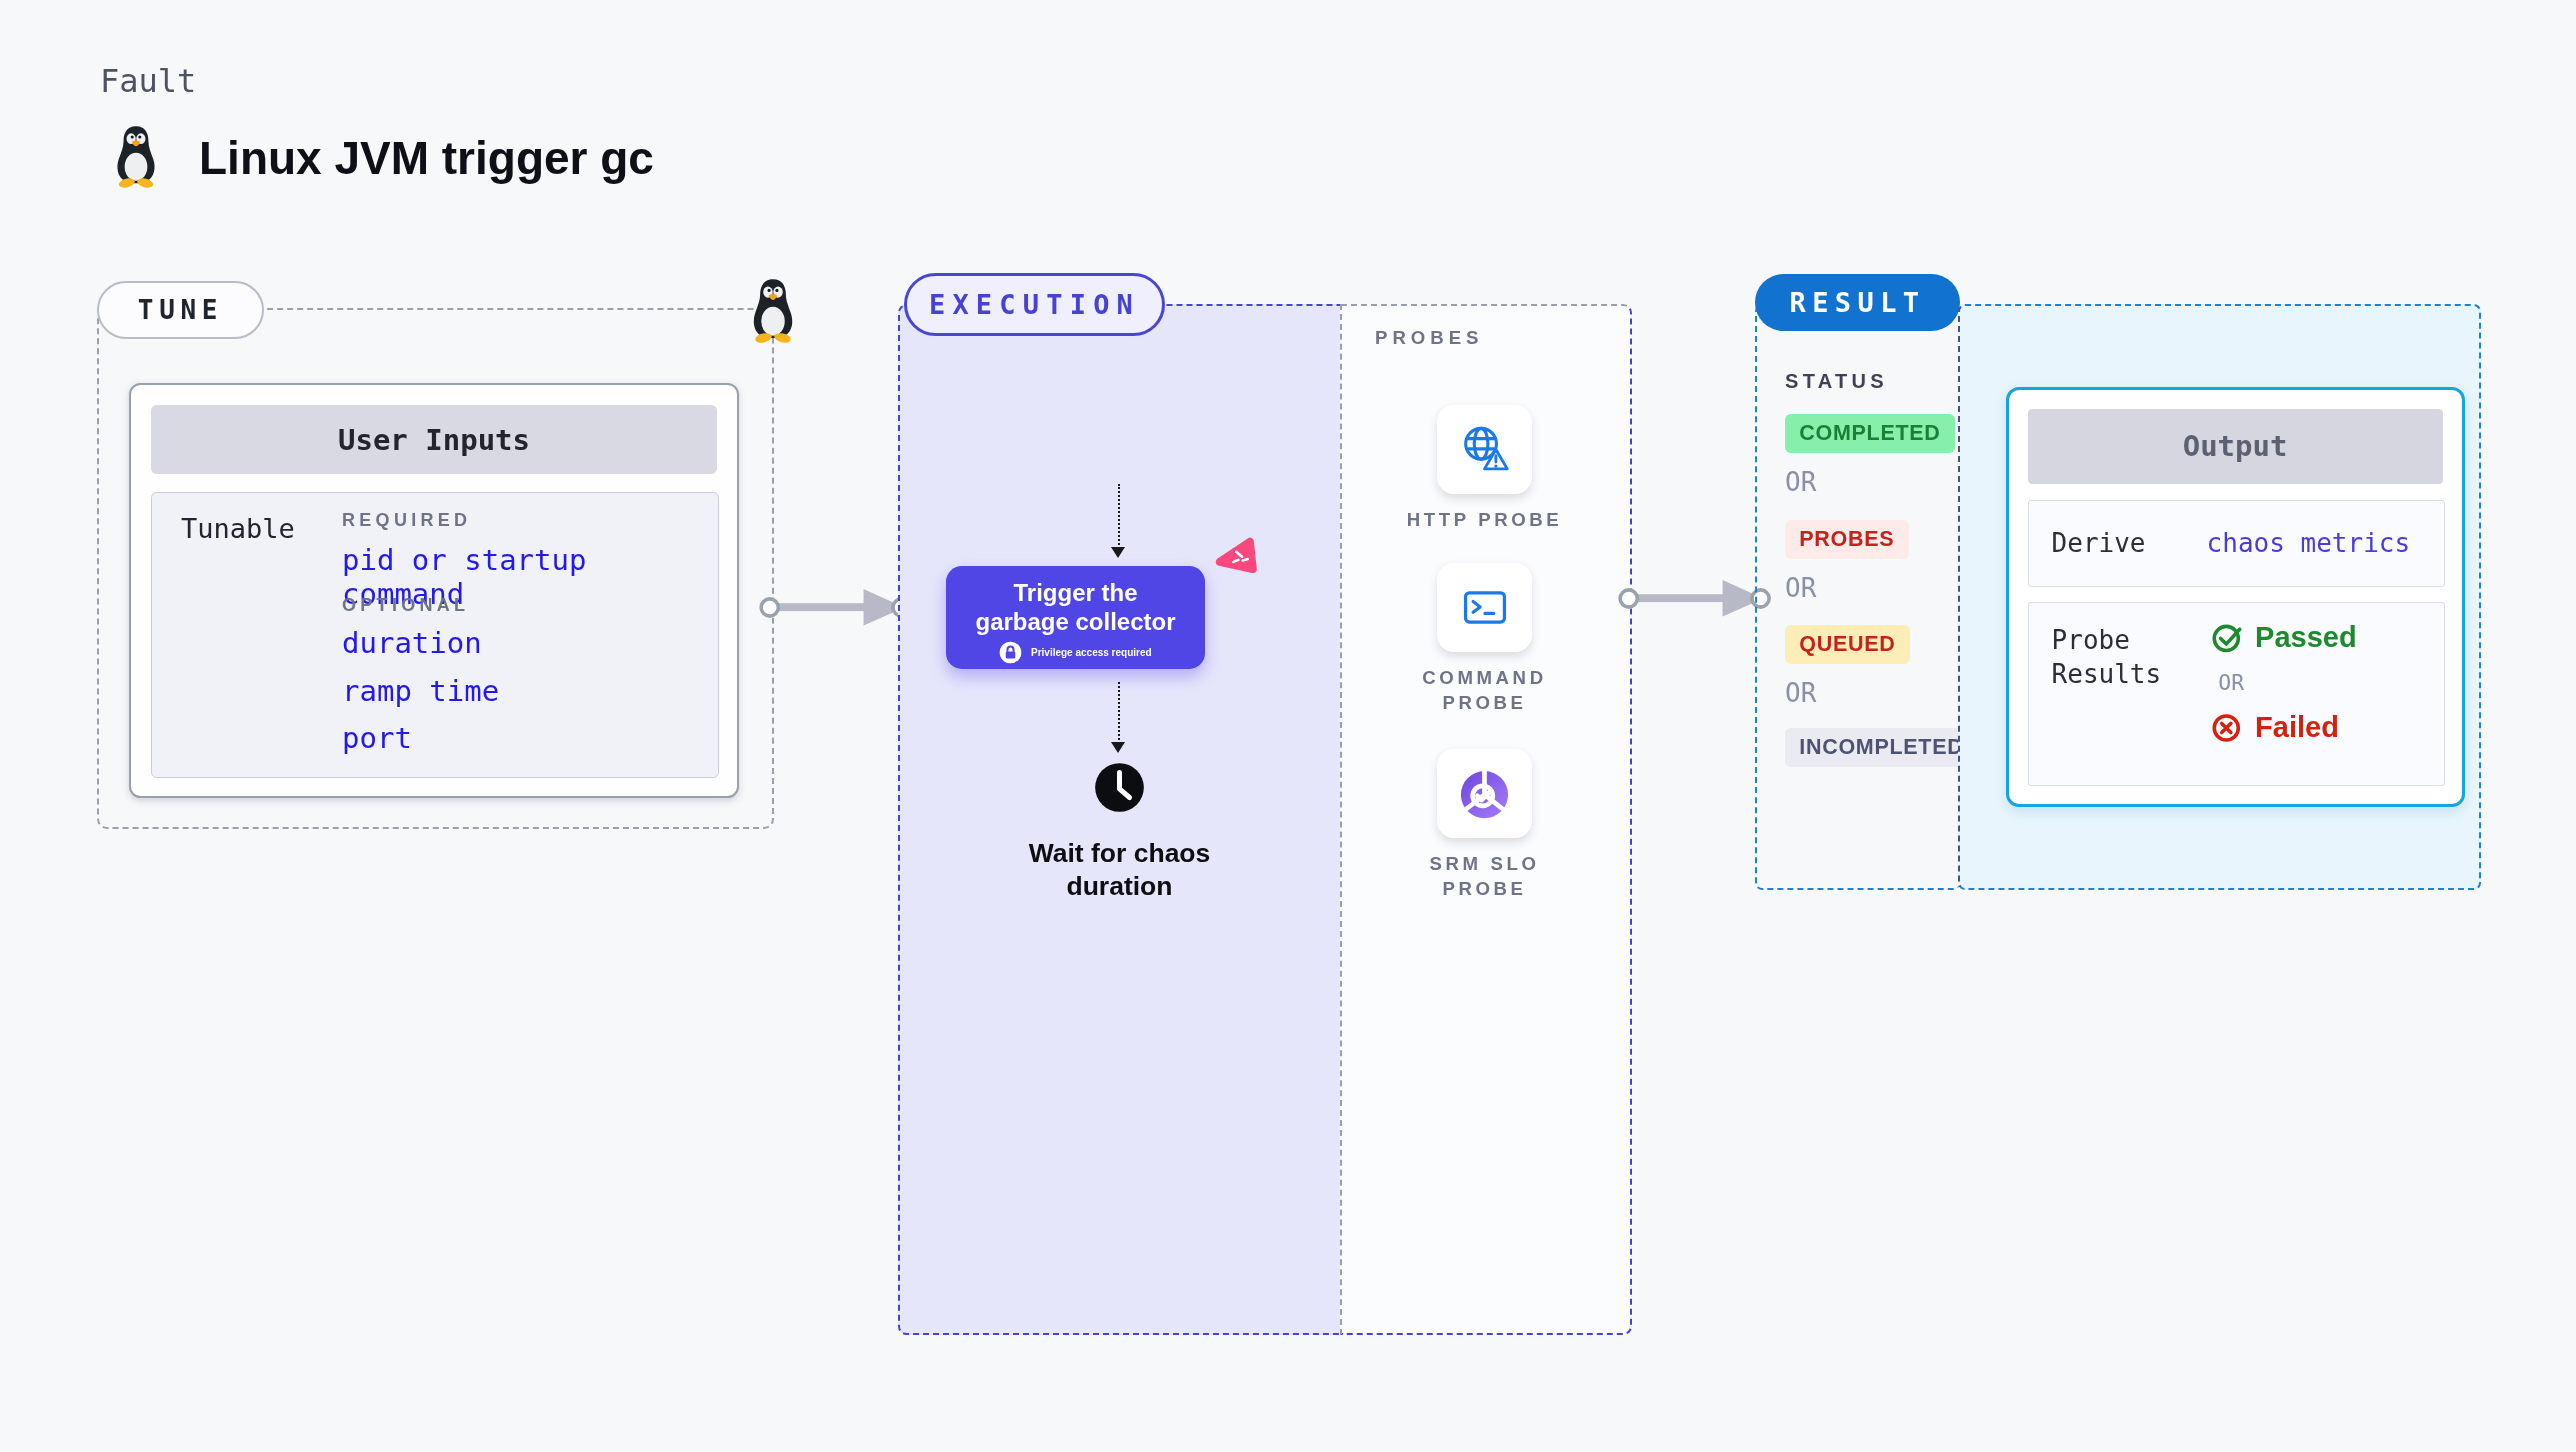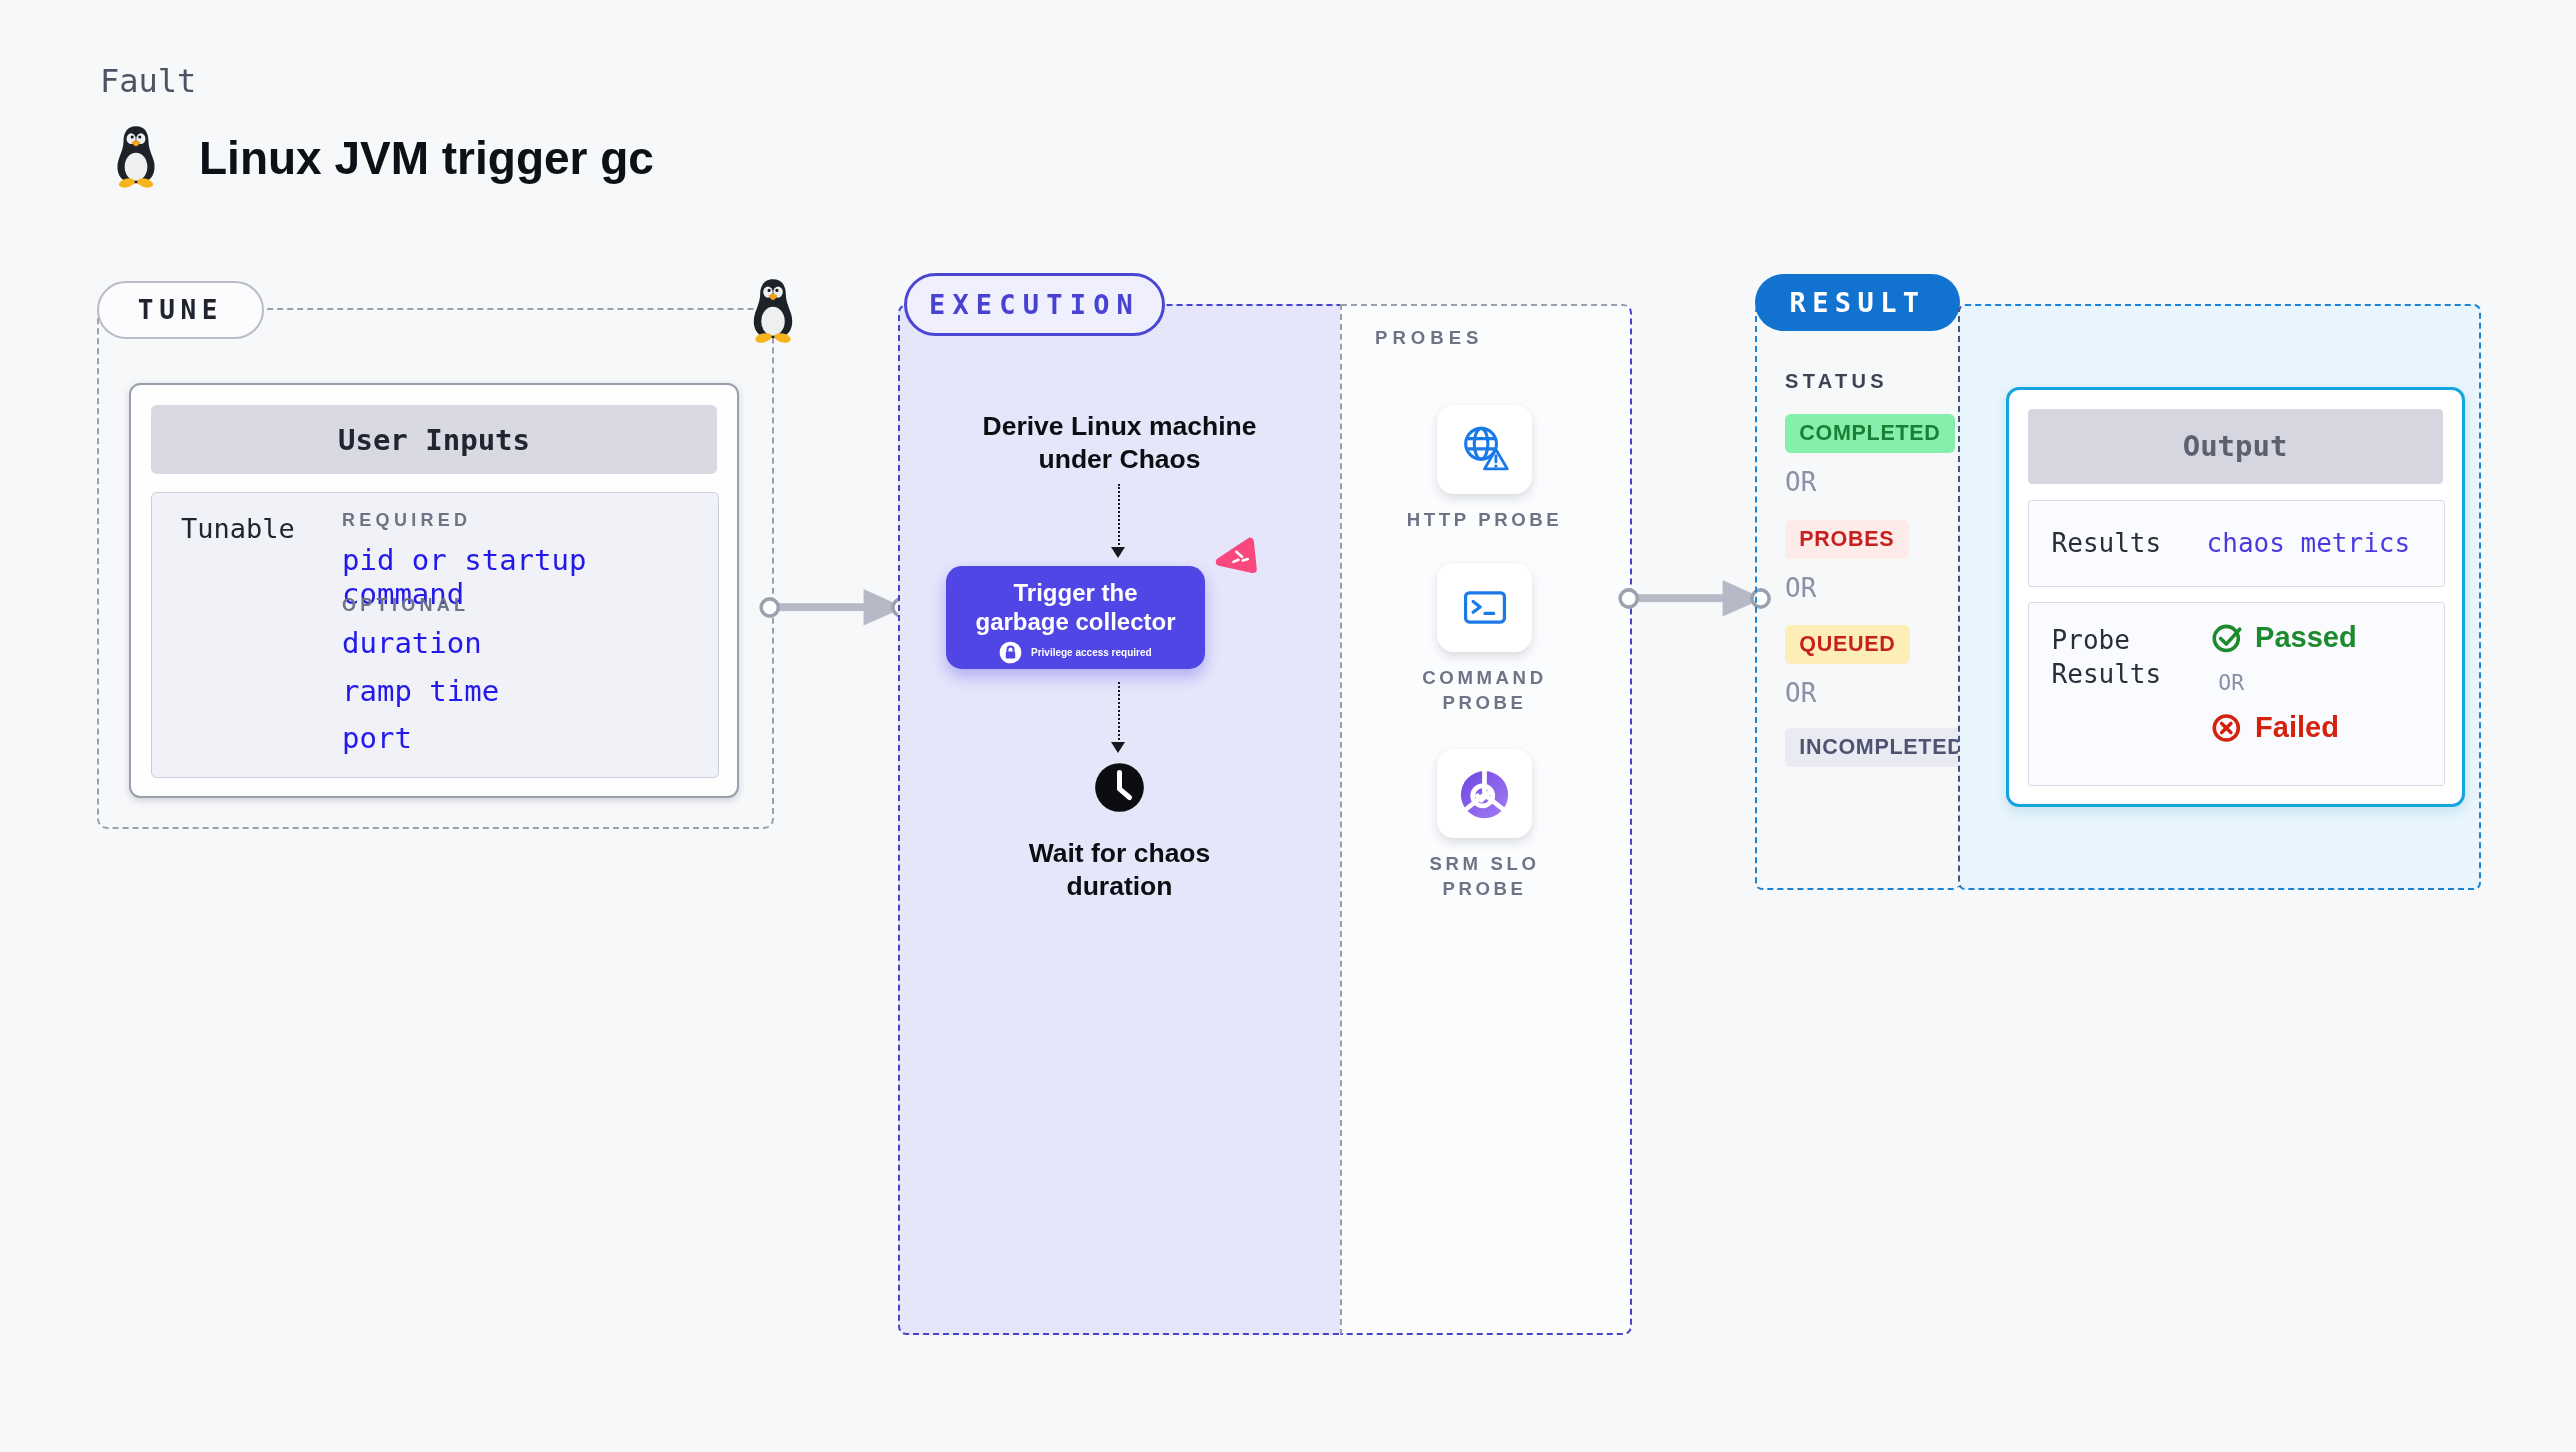--- a/index.html
+++ b/index.html
@@ -108,24 +108,20 @@
     <rect x="20" y="24" width="132" height="11" fill="#b7bac6"></rect>
     <polygon points="146,4 146,55 203,30" fill="#b7bac6"></polygon>
     <circle cx="15" cy="30" r="12" fill="#fff" stroke="#9aa2ae" stroke-width="5"></circle>
     <circle cx="199" cy="30" r="12" fill="#fff" stroke="#9aa2ae" stroke-width="5"></circle>
   </svg>
 
   <div class="abs" id="exec-area"></div>
   <div class="abs" id="probes-area"></div>
   <div class="pill" id="exec-pill">EXECUTION</div>
 
-  <div class="flow-text" style="top:410px;">
-    <div>Derive Linux machine</div>
-    <div>under Chaos</div>
-  </div>
 
   <div class="conn" style="top:484px;height:69px;"></div>
 
   <div class="abs" id="trigger-btn">
     <div class="line" style="margin-top:11.5px;">Trigger the</div>
     <div class="line">garbage collector</div>
     <div id="priv-row">
       <svg width="23" height="23" viewBox="0 0 34 34">
         <circle cx="17" cy="17" r="16" fill="#ffffff"></circle>
         <path d="M12.5 16 V12.5 a4.5 4.5 0 0 1 9 0 V16" stroke="#4f46e5" stroke-width="3" fill="none"></path>
@@ -225,21 +221,21 @@
   <div class="status-badge" style="top: 625px; color: rgb(197, 34, 31); background: rgb(253, 238, 184);">QUEUED</div>
   <div class="or-sep mono" style="top:678px;">OR</div>
   <div class="status-badge" style="top: 728px; color: rgb(77, 83, 112); background: rgb(233, 234, 242);">INCOMPLETED</div>
 
   <div class="abs" id="out-wrap"></div>
 
   <div class="abs" id="out-card">
     <div class="mono" id="out-header">Output</div>
 
     <div class="out-row" style="top:110px;height:85px;">
-      <div class="abs mono" style="left:23px;top:27px;font-size:26px;color:#2a2e3a;">Results</div>
+      <div class="abs mono" style="left:23px;top:27px;font-size:26px;color:#2a2e3a;">Derive</div>
       <div class="abs mono" style="left:178px;top:27px;font-size:26px;color:#4a3be0;">chaos metrics</div>
     </div>
 
     <div class="out-row" style="top:212px;height:182px;">
       <div class="abs mono" style="left:23px;top:20px;width:143px;font-size:26px;line-height:34px;color:#2a2e3a;">Probe Results</div>
       <div class="abs" style="left:181px;top:17px;">
         <div class="result-line" style="color:#1d8a2e;">
           <svg width="34" height="34" viewBox="0 0 48 48">
             <circle cx="23" cy="26" r="17" stroke="#1d8a2e" stroke-width="5" fill="none"></circle>
             <path d="M15 26 l8 8 L42 13" stroke="#1d8a2e" stroke-width="5" fill="none" stroke-linecap="round" stroke-linejoin="round"></path>

